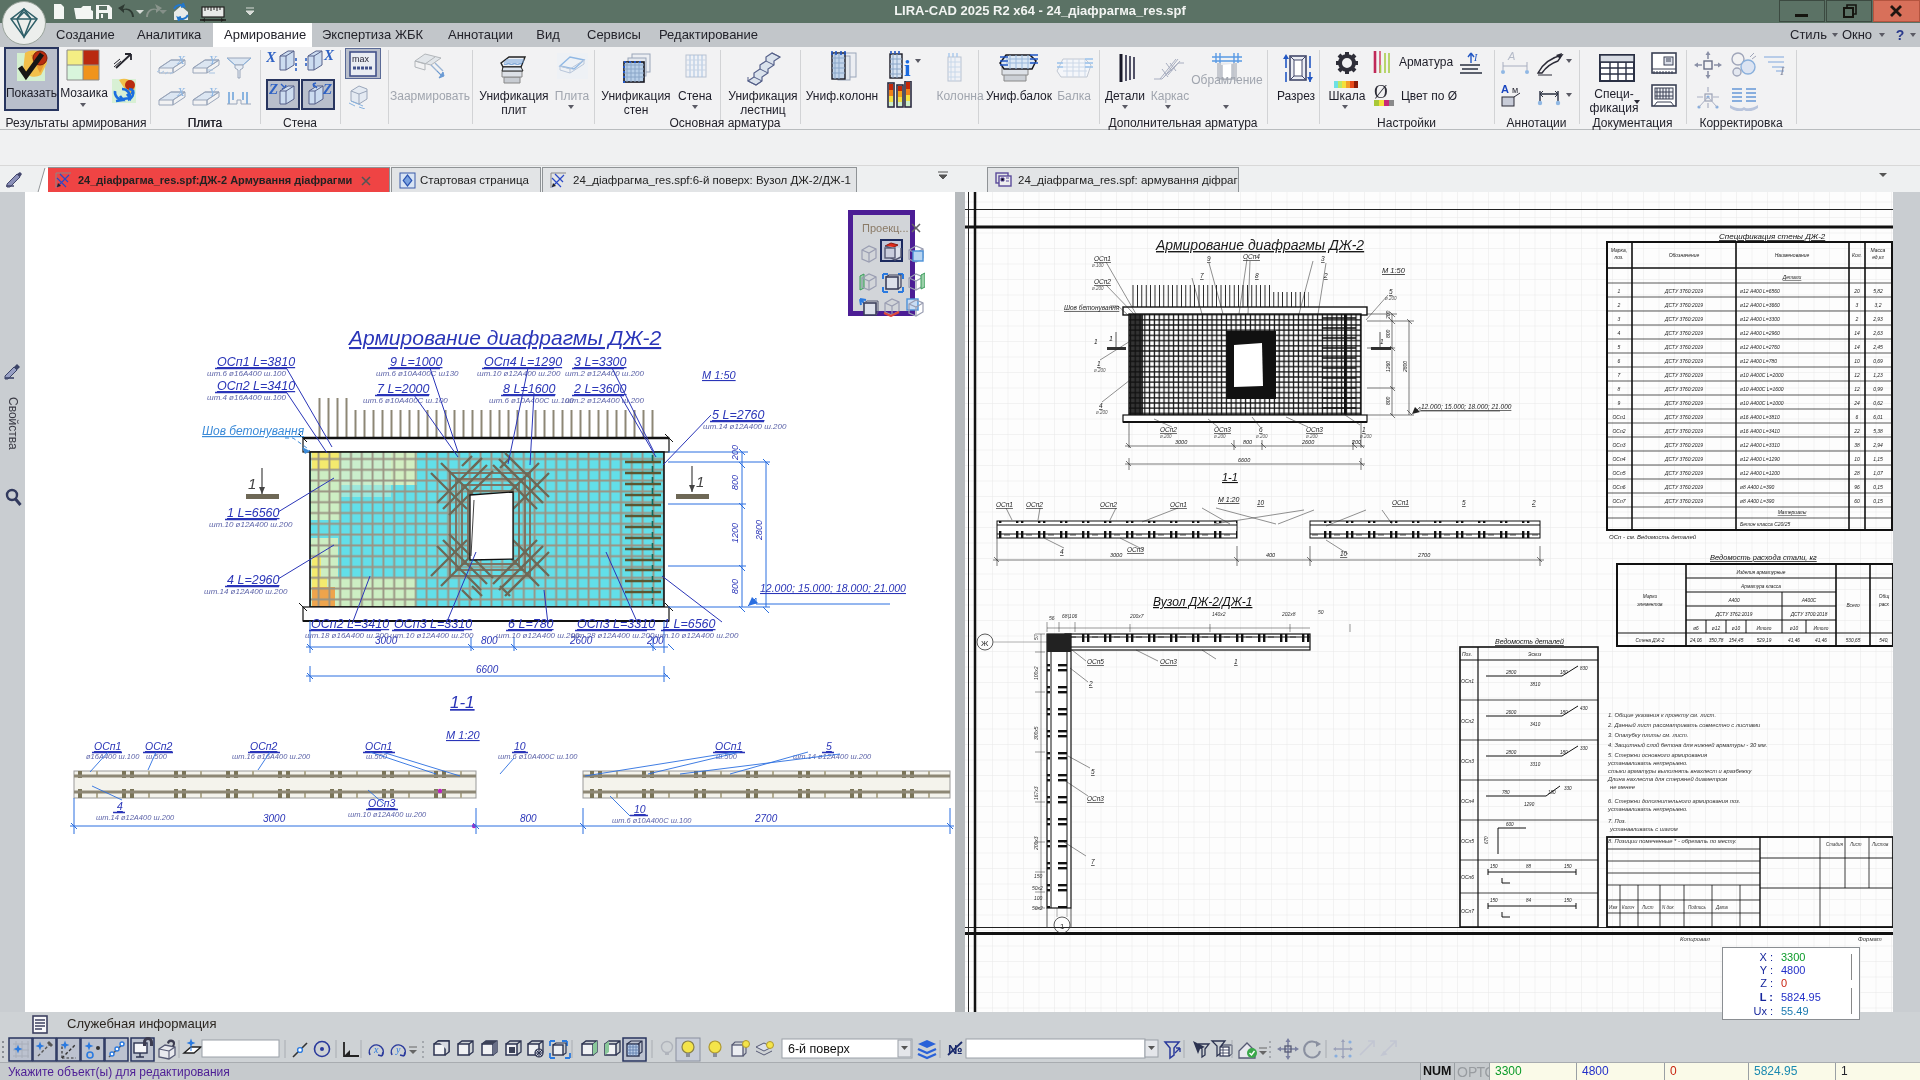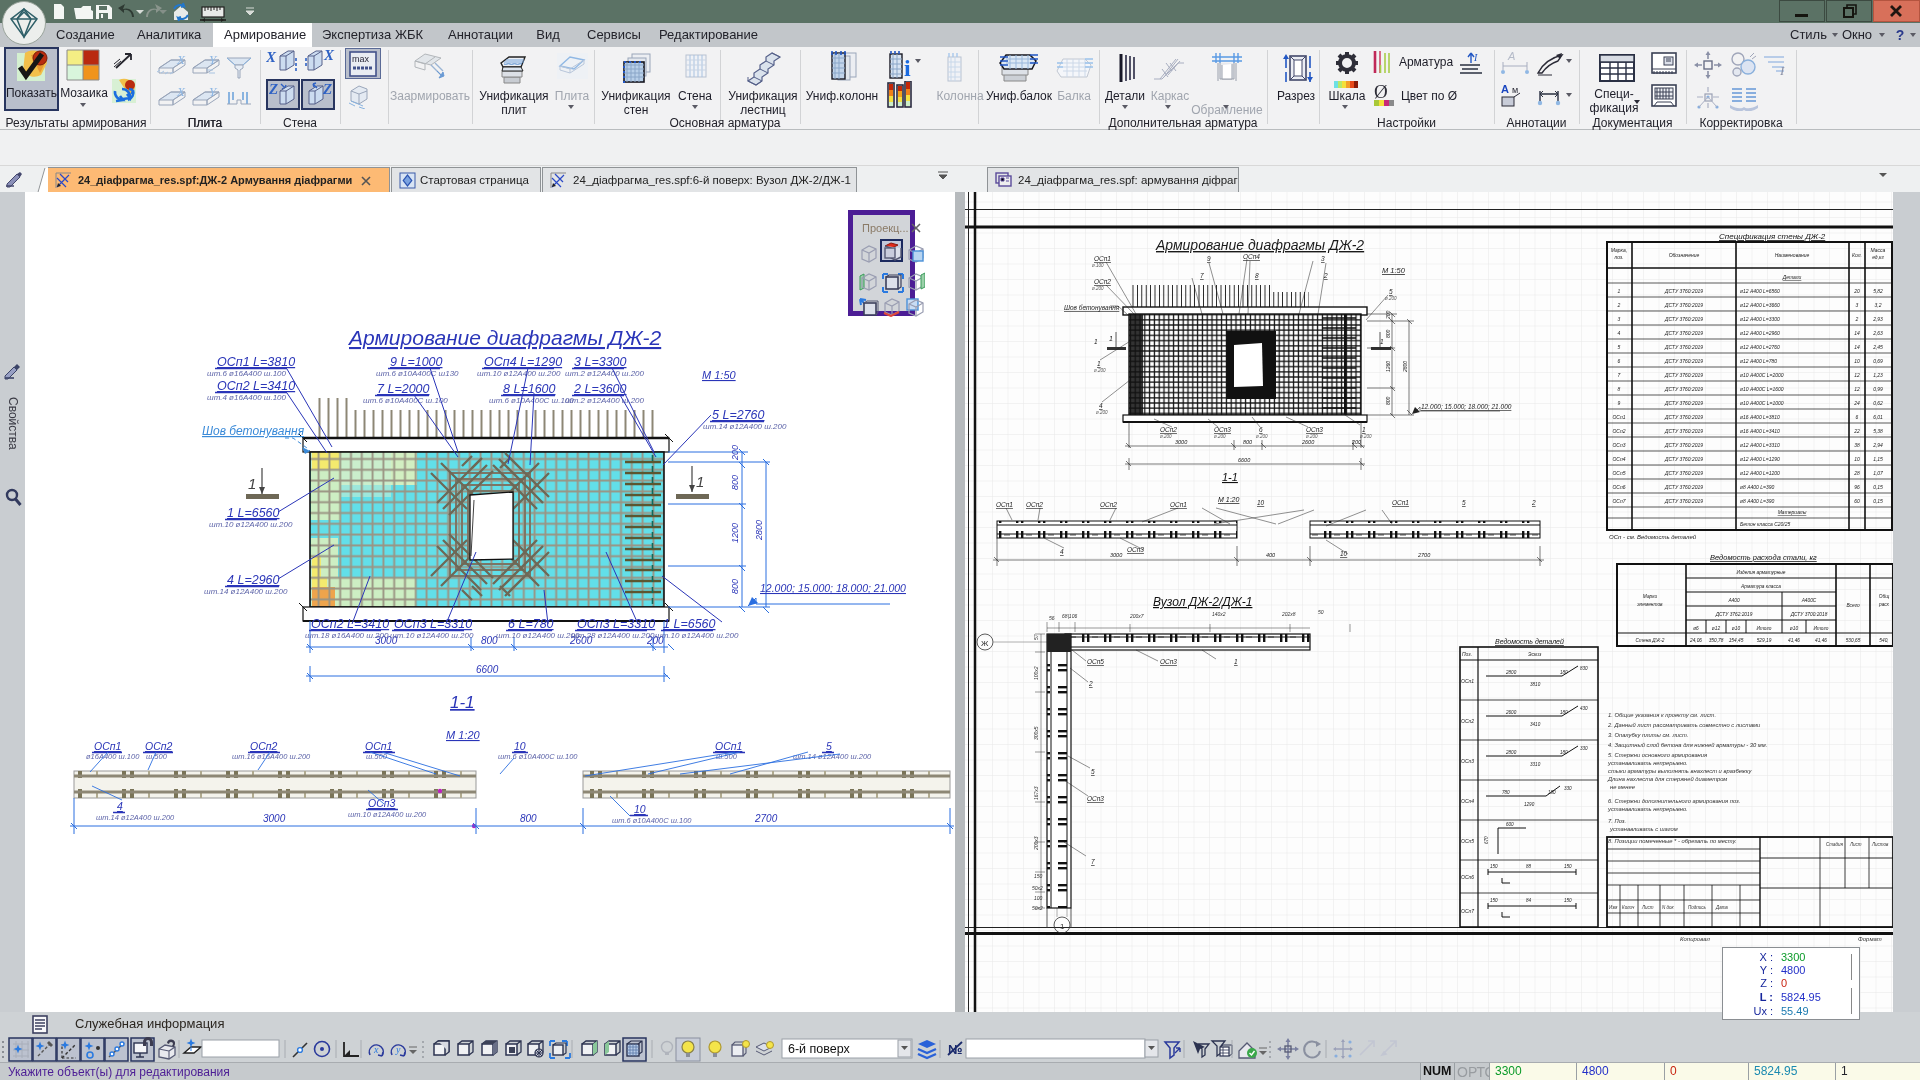--- a/index.html
+++ b/index.html
@@ -21,21 +21,21 @@
 .rsep{position:absolute;top:3px;height:74px;width:1px;background:#d2d3d5}
 .rglabel{position:absolute;top:69px;font-size:12px;color:#23232b;text-align:center;white-space:nowrap}
 .rlabel{position:absolute;font-size:12px;color:#1d1d28;text-align:center;white-space:nowrap}
 .rlabel.gray{color:#a0a5ae}
 .selbox{position:absolute;background:#b9bfcc;border:2px solid #28355f}
 .darr{position:absolute;width:0;height:0;border-left:3.5px solid transparent;border-right:3.5px solid transparent;border-top:4px solid #5a5a64}
 
 #strip{position:absolute;left:0;top:130px;width:1920px;height:36px;background:#f0f1f2;border-bottom:1px solid #d8d8d8}
 #tabrow{position:absolute;left:0;top:166px;width:1920px;height:26px;background:#eef0f1}
 .dtab{position:absolute;top:1px;height:25px;background:#e2e4e6;border:1px solid #8f9396;border-bottom:none;font-size:12px;color:#222;overflow:hidden}
-.dtab.act{background:#fdba74;font-weight:bold;z-index:2}
+.dtab.act{background:#ef4444;font-weight:bold;z-index:2}
 .dtab .tx{position:absolute;top:6px;white-space:nowrap;font-size:11.5px}
 
 #main{position:absolute;left:0;top:192px;width:1920px;height:820px;background:#b6babd}
 #lsidebar{position:absolute;left:0;top:192px;width:25px;height:820px;background:#c9cdd1}
 #rsidebar{position:absolute;left:1893px;top:192px;width:27px;height:820px;background:#c9cdd1}
 .vtext{writing-mode:vertical-rl;font-size:12px;color:#3a3a44}
 
 #infobar{position:absolute;left:0;top:1012px;width:1920px;height:25px;background:#ced2d5}
 #toolbar{position:absolute;left:0;top:1037px;width:1920px;height:25px;background:#ced2d5}
 #statusbar{position:absolute;left:0;top:1062px;width:1920px;height:18px;background:#c6cacd;border-top:1px solid #a8acb0}
@@ -43,20 +43,21 @@
 
 #projpanel{position:absolute;left:848px;top:210px;width:67px;height:106px;background:#d2d5d9;border:5px solid #4c1d95;z-index:5}
 #coordbox{position:absolute;left:1722px;top:947px;width:138px;height:73px;background:#fff;border:1px solid #8a8e92;z-index:6;font-size:11px}
 .crow{position:absolute;left:0;width:138px;height:13px;white-space:nowrap}
 .clab{position:absolute;left:28px;color:#16269c;text-align:right;width:22px}
 .cval{position:absolute;left:58px}
 </style></head>
 <body>
 <div id="app">
 <div id="titlebar">
+<div id="titletext">LIRA-CAD 2025 R2 x64 - 24_діафрагма_res.spf</div>
 <svg class="abs" style="left:50px;top:0" width="210" height="23" viewBox="0 0 210 23">
  <g stroke="#f4f6f4" fill="none" stroke-width="1.6">
   <path d="M4 4h7l3 3v12h-10z" fill="#f4f6f4" stroke="none"></path>
   <path d="M24 8h7l2-2h8v4l2 1v8h-17z" fill="#f4f6f4" stroke="none"></path>
   <g stroke="none">
             <path d="M46 5h13l3 3v11H46z" fill="#f4f6f4"></path>
             <rect x="49" y="6" width="8" height="4" fill="#5b7265"></rect>
             <rect x="49" y="13" width="9" height="6" fill="#5b7265"></rect>
             <rect x="51" y="14" width="2" height="4" fill="#f4f6f4"></rect>
           </g>
@@ -363,21 +364,21 @@
         <path d="M10 18l6 8m2-14l6 8M14 12l6 8" stroke="#a8aec0" fill="none"></path>
       </svg>
 <div class="rlabel gray" style="left:1146px;top:42px;width:48px">Каркас</div>
 <div class="darr" style="left:1165px;top:58px"></div>
 <svg class="abs" style="left:1210px;top:4px" width="34" height="34" viewBox="0 0 34 34">
         <path d="M6 2v10m4-10v10M2 6h30m-30 4h30M24 2v10m4-10v10" stroke="#5a9ae4" stroke-width="1.4" fill="none"></path>
         <path d="M8 12v18m18-18v18" stroke="#9aa0ac" fill="none"></path>
         <path d="M10 12v16h14V12" fill="#e8eaee" stroke="#9aa0ac"></path>
         <path d="M12 14v14h10V13" fill="#fff" stroke="#9aa0ac"></path>
       </svg>
-<div class="rlabel gray" style="left:1190px;top:56px;width:74px">Обрамление</div>
+<div class="rlabel gray" style="left:1190px;top:26px;width:74px">Обрамление</div>
 <div class="darr" style="left:1223px;top:58px"></div>
 
 <svg class="abs" style="left:1278px;top:3px" width="40" height="36" viewBox="0 0 40 36">
         <path d="M8 6v12m0 4v10M32 6v12m0 4v10" stroke="#2257c4" stroke-width="1.6"></path>
         <path d="M8 4l-3 5h6zm24 28l-3-5h6z" fill="#2257c4"></path>
         <rect x="12" y="6" width="16" height="24" fill="#eceef4" stroke="#42486a" stroke-width="1.6"></rect>
         <rect x="16" y="10" width="8" height="16" fill="#fff" stroke="#42486a"></rect>
         <path d="M12 6l4 4m8 0l4-4m-16 24l4-4m8 0l4 4" stroke="#42486a"></path>
       </svg>
 <div class="rlabel" style="left:1270px;top:42px;width:52px">Разрез</div>
@@ -1321,21 +1322,21 @@
         <span class="cval" style="color:#1a7ab0">55.49</span>
       </div>
 <div class="abs" style="left:128px;top:6px;width:1px;height:26px;background:#888"></div>
 <div class="abs" style="left:128px;top:40px;width:1px;height:26px;background:#888"></div>
 </div>
 <div id="infobar">
 <svg class="abs" style="left:32px;top:3px" width="17" height="19" viewBox="0 0 17 19">
         <rect x="1" y="1" width="14" height="17" fill="#f8f8fa" stroke="#3c4060" stroke-width="1.6"></rect>
         <path d="M3 5h10M3 8h10M3 11h10M3 14h7" stroke="#3c4060" stroke-width="1.4"></path>
       </svg>
-<div class="abs" style="left:75px;top:4px;font-size:13px;color:#2b2620">Служебная информация</div>
+<div class="abs" style="left:67px;top:4px;font-size:13px;color:#2b2620">Служебная информация</div>
 </div>
 <div id="toolbar">
       <svg class="abs" style="left:0;top:0" width="1920" height="25" viewBox="0 0 1920 25">
 <defs>
 <path id="spark" d="M0 -4.5L1.2 -1.2L4.5 0L1.2 1.2L0 4.5L-1.2 1.2L-4.5 0L-1.2 -1.2Z" fill="#2a7ae0"></path>
 <g id="cubeb">
             <rect x="4" y="6" width="11" height="11" fill="#f0f1f4" stroke="#2c3350" stroke-width="1.5"></rect>
             <path d="M4 6l4-3h11v11l-4 3m0-11l4-3" fill="none" stroke="#2c3350" stroke-width="1.3"></path>
           </g>
 <g id="selbtn">

